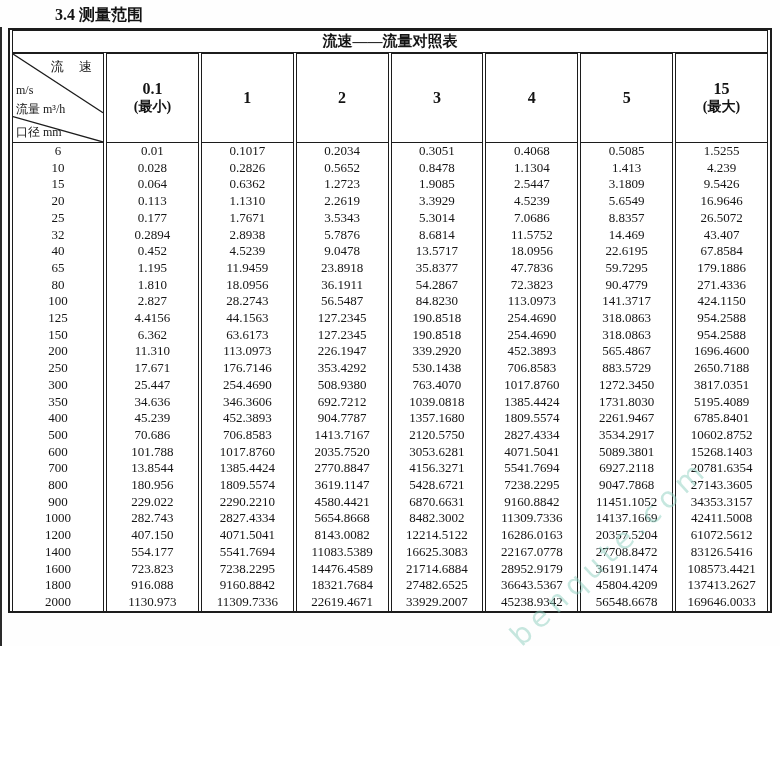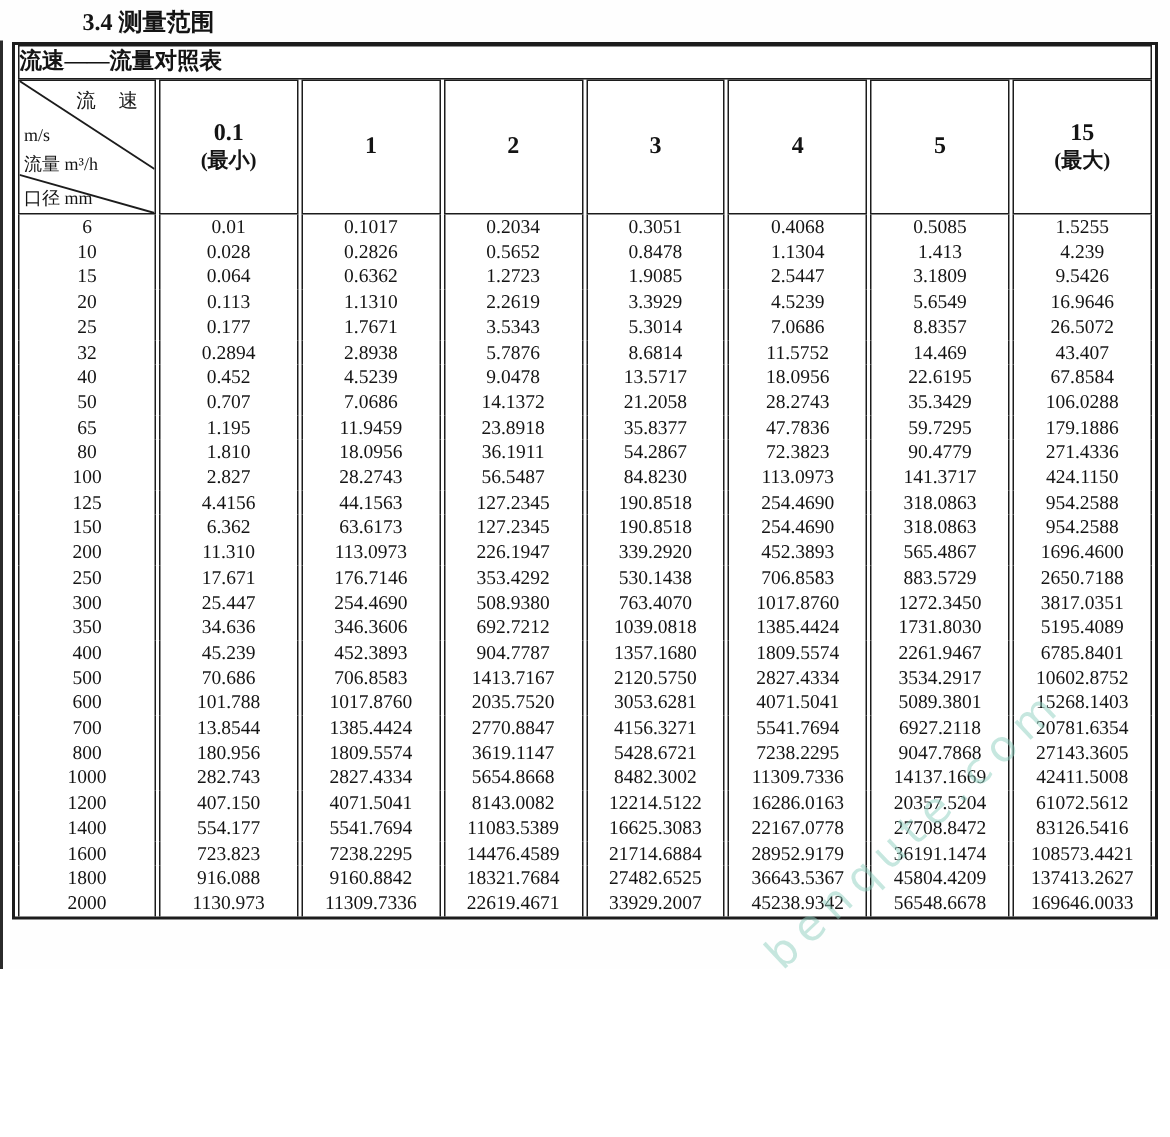--- a/index.html
+++ b/index.html
@@ -3,21 +3,21 @@
 <meta charset="utf-8">
 <style>
   html,body{margin:0;padding:0;background:#ffffff;}
   .doc{position:relative;width:780px;height:646px;background:#fefefe;overflow:hidden;
        font-family:"Liberation Serif",serif;color:#141414;}
   .scan-edge{position:absolute;left:0;top:27px;width:2px;height:623px;background:#2a2a2a;}
   .h34{position:absolute;left:55px;top:5px;font-size:16px;font-weight:bold;
        font-family:"Liberation Serif",serif;}
   table.flow{position:absolute;left:8px;top:28px;width:764px;table-layout:fixed;
        border:2px solid #1c1c1c;border-collapse:separate;border-spacing:2px 0;background:#fff;}
-  td.title-cell{border:1px solid #1c1c1c;text-align:left;font-weight:bold;font-size:15px;
+  td.title-cell{border:1px solid #1c1c1c;text-align:center;font-weight:bold;font-size:15px;
        height:21px;padding:0;}
   th.hcell{border:1px solid #1c1c1c;height:88px;text-align:center;vertical-align:middle;
        font-weight:bold;font-size:16px;padding:0;font-family:"Liberation Serif",serif;}
   th.hcell .note{font-size:14px;font-weight:bold;}
   th.corner{border:1px solid #1c1c1c;position:relative;padding:0;height:88px;}
   .corner-svg{position:absolute;left:0;top:0;width:100%;height:100%;}
   .ctext{position:absolute;font-weight:normal;font-size:12px;white-space:nowrap;}
   .c-vel{right:5px;top:4px;font-size:13px;font-weight:normal;letter-spacing:6px;}
   .c-ms{left:3px;top:29px;}
   .c-flow{left:3px;top:47px;}
@@ -157,30 +157,20 @@
           <td>40</td>
           <td>0.452</td>
           <td>4.5239</td>
           <td>9.0478</td>
           <td>13.5717</td>
           <td>18.0956</td>
           <td>22.6195</td>
           <td>67.8584</td>
         </tr>
         <tr>
-          <td>50</td>
-          <td>0.707</td>
-          <td>7.0686</td>
-          <td>14.1372</td>
-          <td>21.2058</td>
-          <td>28.2743</td>
-          <td>35.3429</td>
-          <td>106.0288</td>
-        </tr>
-        <tr>
           <td>65</td>
           <td>1.195</td>
           <td>11.9459</td>
           <td>23.8918</td>
           <td>35.8377</td>
           <td>47.7836</td>
           <td>59.7295</td>
           <td>179.1886</td>
         </tr>
         <tr>
@@ -307,20 +297,30 @@
           <td>800</td>
           <td>180.956</td>
           <td>1809.5574</td>
           <td>3619.1147</td>
           <td>5428.6721</td>
           <td>7238.2295</td>
           <td>9047.7868</td>
           <td>27143.3605</td>
         </tr>
         <tr>
+          <td>900</td>
+          <td>229.022</td>
+          <td>2290.2210</td>
+          <td>4580.4421</td>
+          <td>6870.6631</td>
+          <td>9160.8842</td>
+          <td>11451.1052</td>
+          <td>34353.3157</td>
+        </tr>
+        <tr>
           <td>1000</td>
           <td>282.743</td>
           <td>2827.4334</td>
           <td>5654.8668</td>
           <td>8482.3002</td>
           <td>11309.7336</td>
           <td>14137.1669</td>
           <td>42411.5008</td>
         </tr>
         <tr>

